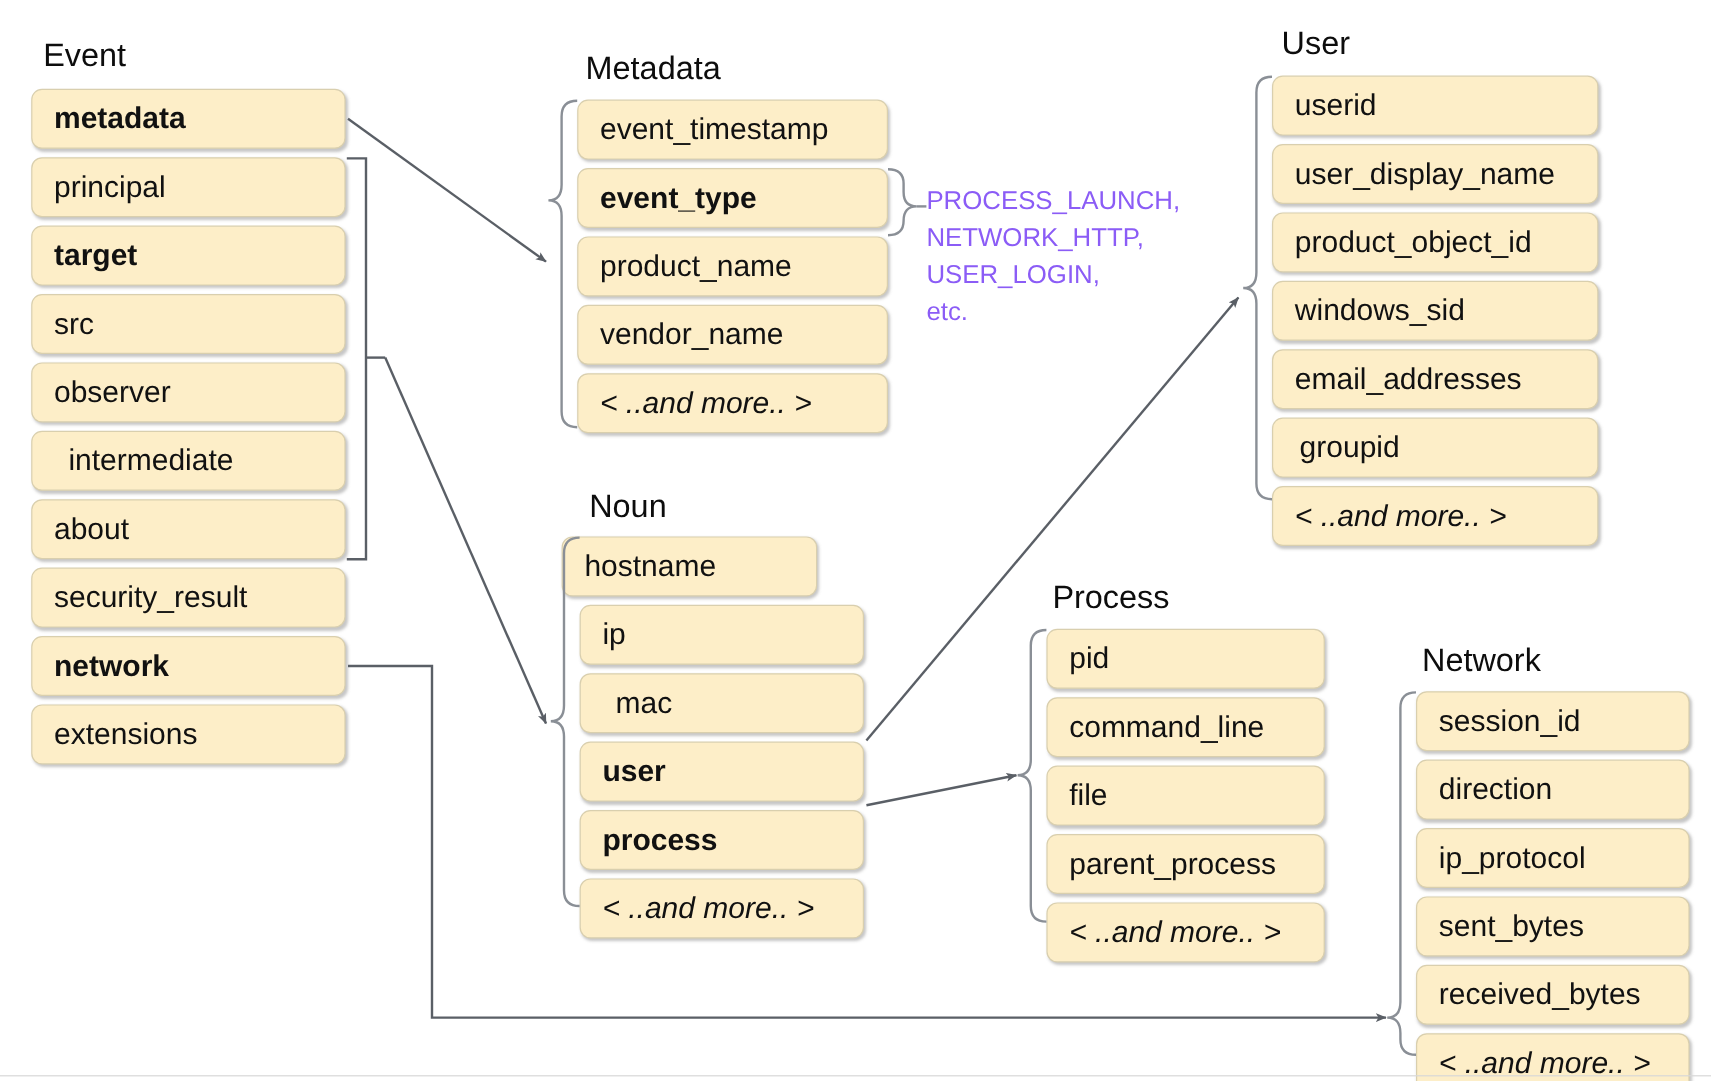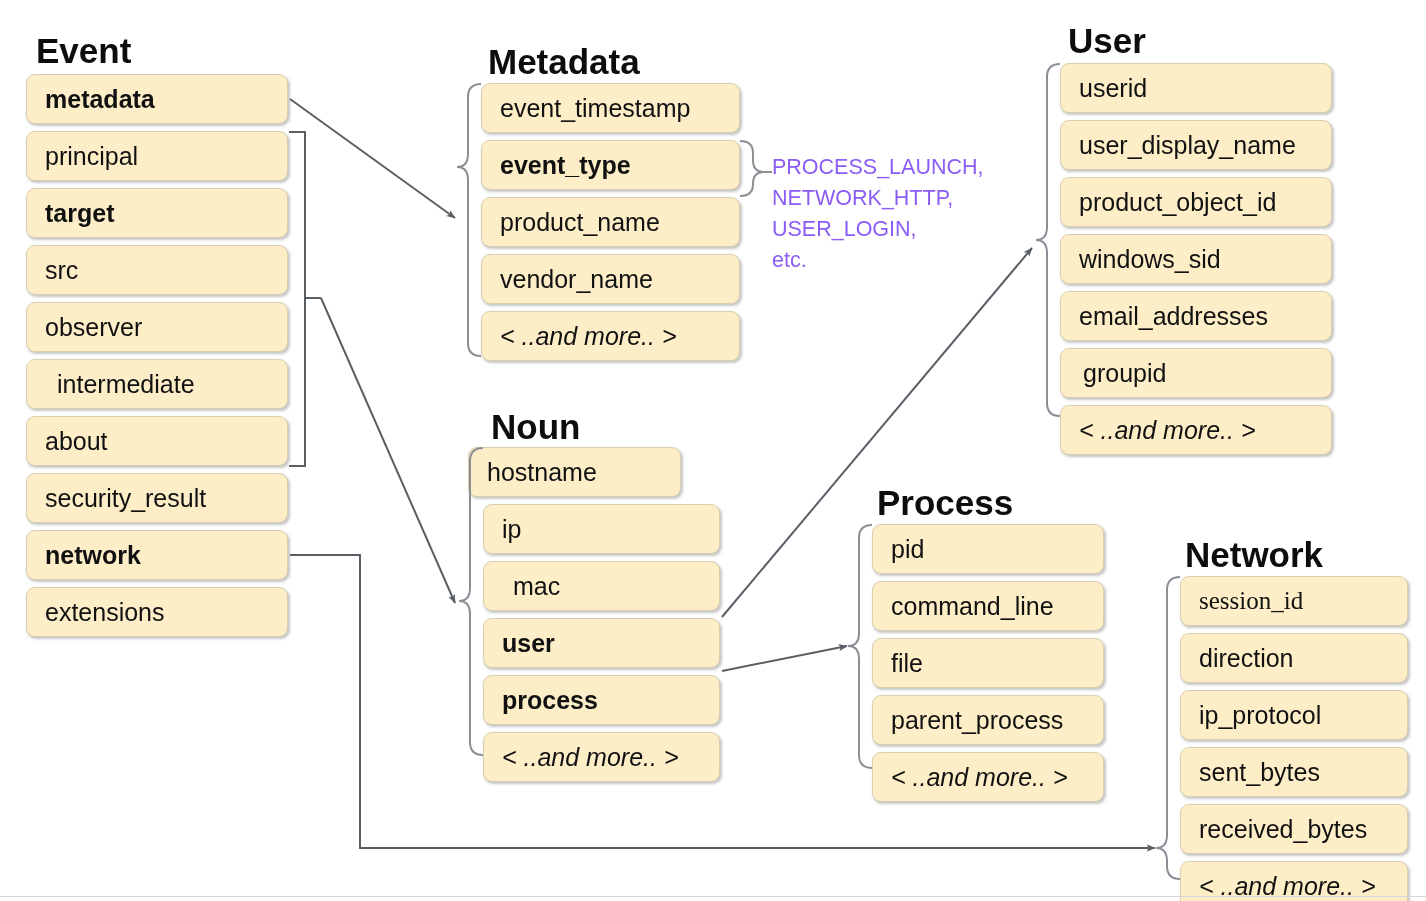--- a/index.html
+++ b/index.html
@@ -21,22 +21,22 @@
   }
   svg.wires {
     position: absolute;
     left: 0; top: 0;
     width: 1426px;
     height: 901px;
     pointer-events: none;
   }
   .grp-title {
     position: absolute;
-    font-size: 35px;
-    font-weight: bold;
+    font-size: 27px;
+    font-weight: normal;
     color: #0d0d0d;
     letter-spacing: 0px;
     white-space: nowrap;
   }
   .fld {
     position: absolute;
     box-sizing: border-box;
     background: #fdeec8;
     border: 1px solid #d9cfae;
     border-radius: 9px;
@@ -102,21 +102,21 @@
     <div class="fld b" style="left: 483px; top: 618px; width: 237px; height: 50px;">user</div>
     <div class="fld b" style="left: 483px; top: 675px; width: 237px; height: 50px;">process</div>
     <div class="fld more" style="left: 483px; top: 732px; width: 237px; height: 50px;">&lt; ..and more.. &gt;</div>
     <div class="grp-title" style="left: 877px; top: 483px;">Process</div>
     <div class="fld" style="left: 872px; top: 524px; width: 232px; height: 50px;">pid</div>
     <div class="fld" style="left: 872px; top: 581px; width: 232px; height: 50px;">command_line</div>
     <div class="fld" style="left: 872px; top: 638px; width: 232px; height: 50px;">file</div>
     <div class="fld" style="left: 872px; top: 695px; width: 232px; height: 50px;">parent_process</div>
     <div class="fld more" style="left: 872px; top: 752px; width: 232px; height: 50px;">&lt; ..and more.. &gt;</div>
     <div class="grp-title" style="left: 1185px; top: 535px;">Network</div>
-    <div class="fld" style="left: 1180px; top: 576px; width: 228px; height: 50px; font-family: Liberation Serif, serif;">session_id</div>
+    <div class="fld" style="left: 1180px; top: 576px; width: 228px; height: 50px;">session_id</div>
     <div class="fld" style="left: 1180px; top: 633px; width: 228px; height: 50px;">direction</div>
     <div class="fld" style="left: 1180px; top: 690px; width: 228px; height: 50px;">ip_protocol</div>
     <div class="fld" style="left: 1180px; top: 747px; width: 228px; height: 50px;">sent_bytes</div>
     <div class="fld" style="left: 1180px; top: 804px; width: 228px; height: 50px;">received_bytes</div>
     <div class="fld more" style="left: 1180px; top: 861px; width: 228px; height: 50px;">&lt; ..and more.. &gt;</div>
     <svg class="wires" viewBox="0 0 1426 901" xmlns="http://www.w3.org/2000/svg">
     <defs>
       <marker id="arrow" markerWidth="10" markerHeight="10" refX="8.4" refY="4" orient="auto" markerUnits="userSpaceOnUse">
         <path d="M0,0.4 L9,4 L0,7.6 L2.1,4 Z" fill="#5a5f66"></path>
       </marker>

